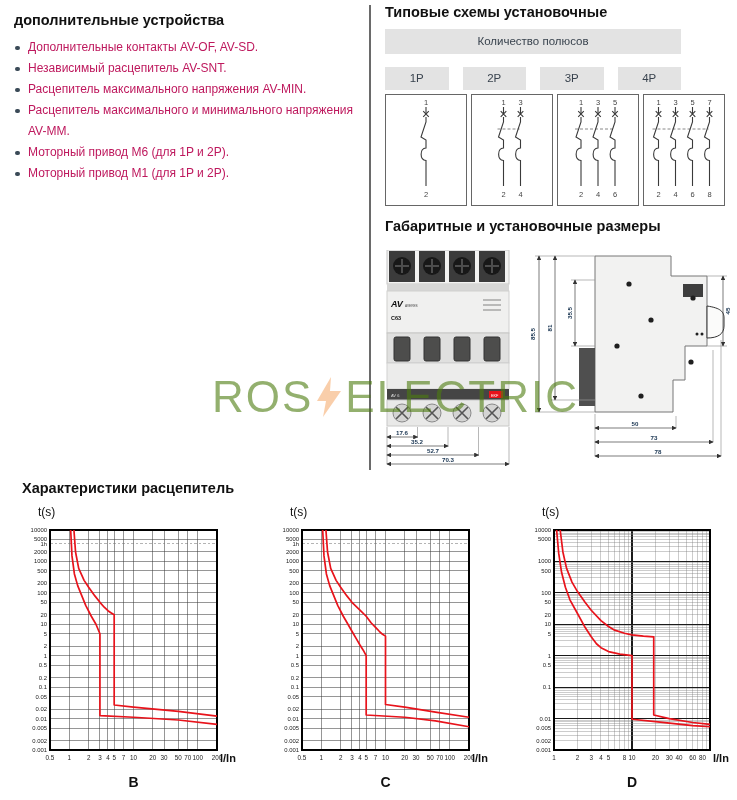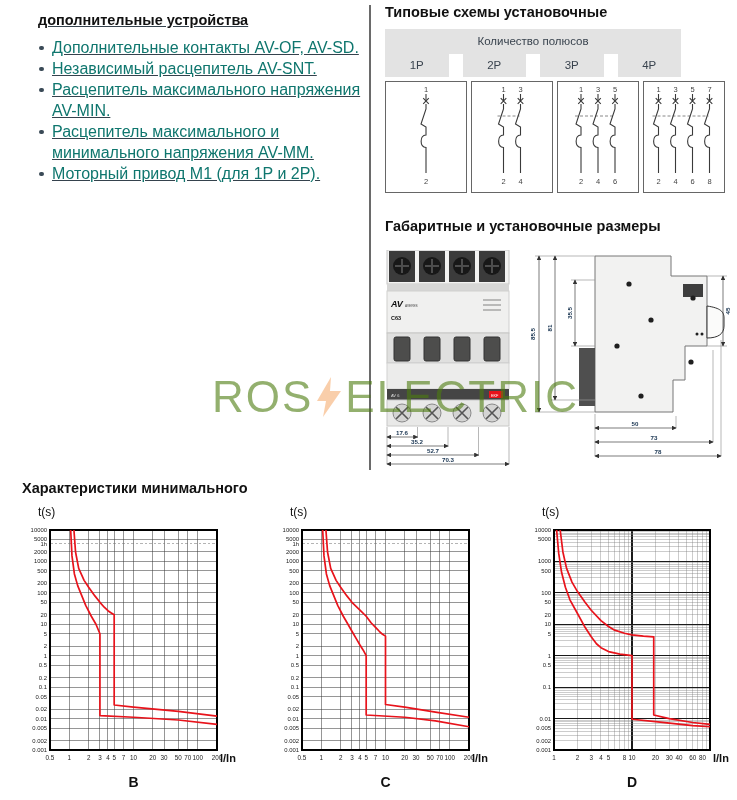--- a/index.html
+++ b/index.html
@@ -1,31 +1,31 @@
 <!DOCTYPE html>
 <html><head>
 <meta charset="utf-8">
 <style>
   html,body{margin:0;padding:0;background:#ffffff;}
   #page{position:relative;width:737px;height:800px;background:#fff;overflow:hidden;
         font-family:"Liberation Sans","DejaVu Sans",sans-serif;color:#35424d;}
   .abs{position:absolute;}
   h2{margin:0;font-size:14.5px;font-weight:bold;color:#111;letter-spacing:0;}
   
-  #left-col{left:38px;top:12px;width:342px;text-decoration:underline;}
+  #left-col{left:14px;top:12px;width:342px;}
   #left-col ul{list-style:none;margin:9px 0 0 0;padding:0;}
-  #left-col li{position:relative;padding-left:14px;font-size:16px;line-height:21px;color:#0f766e;}
+  #left-col li{position:relative;padding-left:14px;font-size:12px;line-height:21px;color:#be185d;}
   #left-col li:before{content:"";position:absolute;left:1px;top:8.5px;width:4.5px;height:4.5px;border-radius:50%;background:#3a4a57;}
   
   #divider{left:369px;top:5px;width:2px;height:465px;background:#6a6a6a;}
   
   #schemes{left:385px;top:4px;width:346px;}
   .tbl{margin-top:9px;width:296px;}
   .tbl-head{background:#e3e3e3;color:#39434e;font-size:11.5px;text-align:center;height:25px;line-height:25px;}
-  .tbl-cols{display:grid;grid-template-columns:1fr 1fr 1fr 1fr;gap:14px;margin-top:0;}
+  .tbl-cols{display:grid;grid-template-columns:1fr 1fr 1fr 1fr;gap:14px;margin-top:13px;}
   .tbl-cols div{background:#e3e3e3;color:#39434e;font-size:11.5px;text-align:center;height:23px;line-height:23px;}
   .tbl-diagrams{display:grid;grid-template-columns:1fr 1fr 1fr 1fr;gap:4px;margin-top:4px;}
   .diag-cell{background:#fff;border:1px solid #666;height:110px;display:flex;align-items:center;justify-content:center;}
   
   #dims-heading{left:385px;top:218px;}
   
   #watermark{left:212px;top:372px;z-index:9;display:flex;align-items:center;pointer-events:none;
              font-size:44px;letter-spacing:2px;color:#4d7c0f;opacity:.6;font-weight:400;}
   #watermark svg{margin:0 4px;}
   
@@ -37,20 +37,21 @@
 
 <div id="page">
 
   <div id="left-col" class="abs">
     <h2>дополнительные устройства</h2>
     <ul>
       <li>Дополнительные  контакты AV-OF, AV-SD.</li>
       <li>Независимый расцепитель  AV-SNT.</li>
       <li>Расцепитель максимального напряжения AV-MIN.</li>
       <li>Расцепитель максимального и минимального напряжения AV-MM.</li>
+      <li>Моторный привод М6 (для 1P и 2P).</li>
       <li>Моторный привод М1 (для 1P и 2P).</li>
     </ul>
   </div>
 
   <div id="divider" class="abs"></div>
 
   <div id="schemes" class="abs">
     <h2>Типовые схемы установочные</h2>
     <div class="tbl">
       <div class="tbl-head">Количество полюсов</div>
@@ -264,21 +265,21 @@
   </svg>
 
   <div id="watermark" class="abs">
     <span>ROS</span>
     <svg width="24" height="40" viewBox="0 0 24 40">
       <polygon points="14,0 0,24 9,24 6,40 24,14 13,14" fill="#f5a05a" fill-opacity="0.85"></polygon>
     </svg>
     <span>ELECTRIC</span>
   </div>
 
-  <h2 id="charts-heading" class="abs">Характеристики минимального</h2>
+  <h2 id="charts-heading" class="abs">Характеристики расцепитель</h2>
   <div id="chart-0" class="chart-mount" style="left:14px;"><svg width="252" height="300" viewBox="0 0 252 300">
         <g shape-rendering="crispEdges">
           <line x1="36" y1="30" x2="36" y2="250" stroke="#3f3f3f" stroke-width="0.55"></line>
           <line x1="55.32008079883989" y1="30" x2="55.32008079883989" y2="250" stroke="#3f3f3f" stroke-width="0.55"></line>
           <line x1="74.64016159767978" y1="30" x2="74.64016159767978" y2="250" stroke="#3f3f3f" stroke-width="0.55"></line>
           <line x1="85.94168437590395" y1="30" x2="85.94168437590395" y2="250" stroke="#3f3f3f" stroke-width="0.55"></line>
           <line x1="93.96024239651967" y1="30" x2="93.96024239651967" y2="250" stroke="#3f3f3f" stroke-width="0.55"></line>
           <line x1="100.17991920116012" y1="30" x2="100.17991920116012" y2="250" stroke="#3f3f3f" stroke-width="0.55"></line>
           <line x1="109.55840472401366" y1="30" x2="109.55840472401366" y2="250" stroke="#3f3f3f" stroke-width="0.55"></line>
           <line x1="119.50000000000001" y1="30" x2="119.50000000000001" y2="250" stroke="#3f3f3f" stroke-width="0.55"></line>

